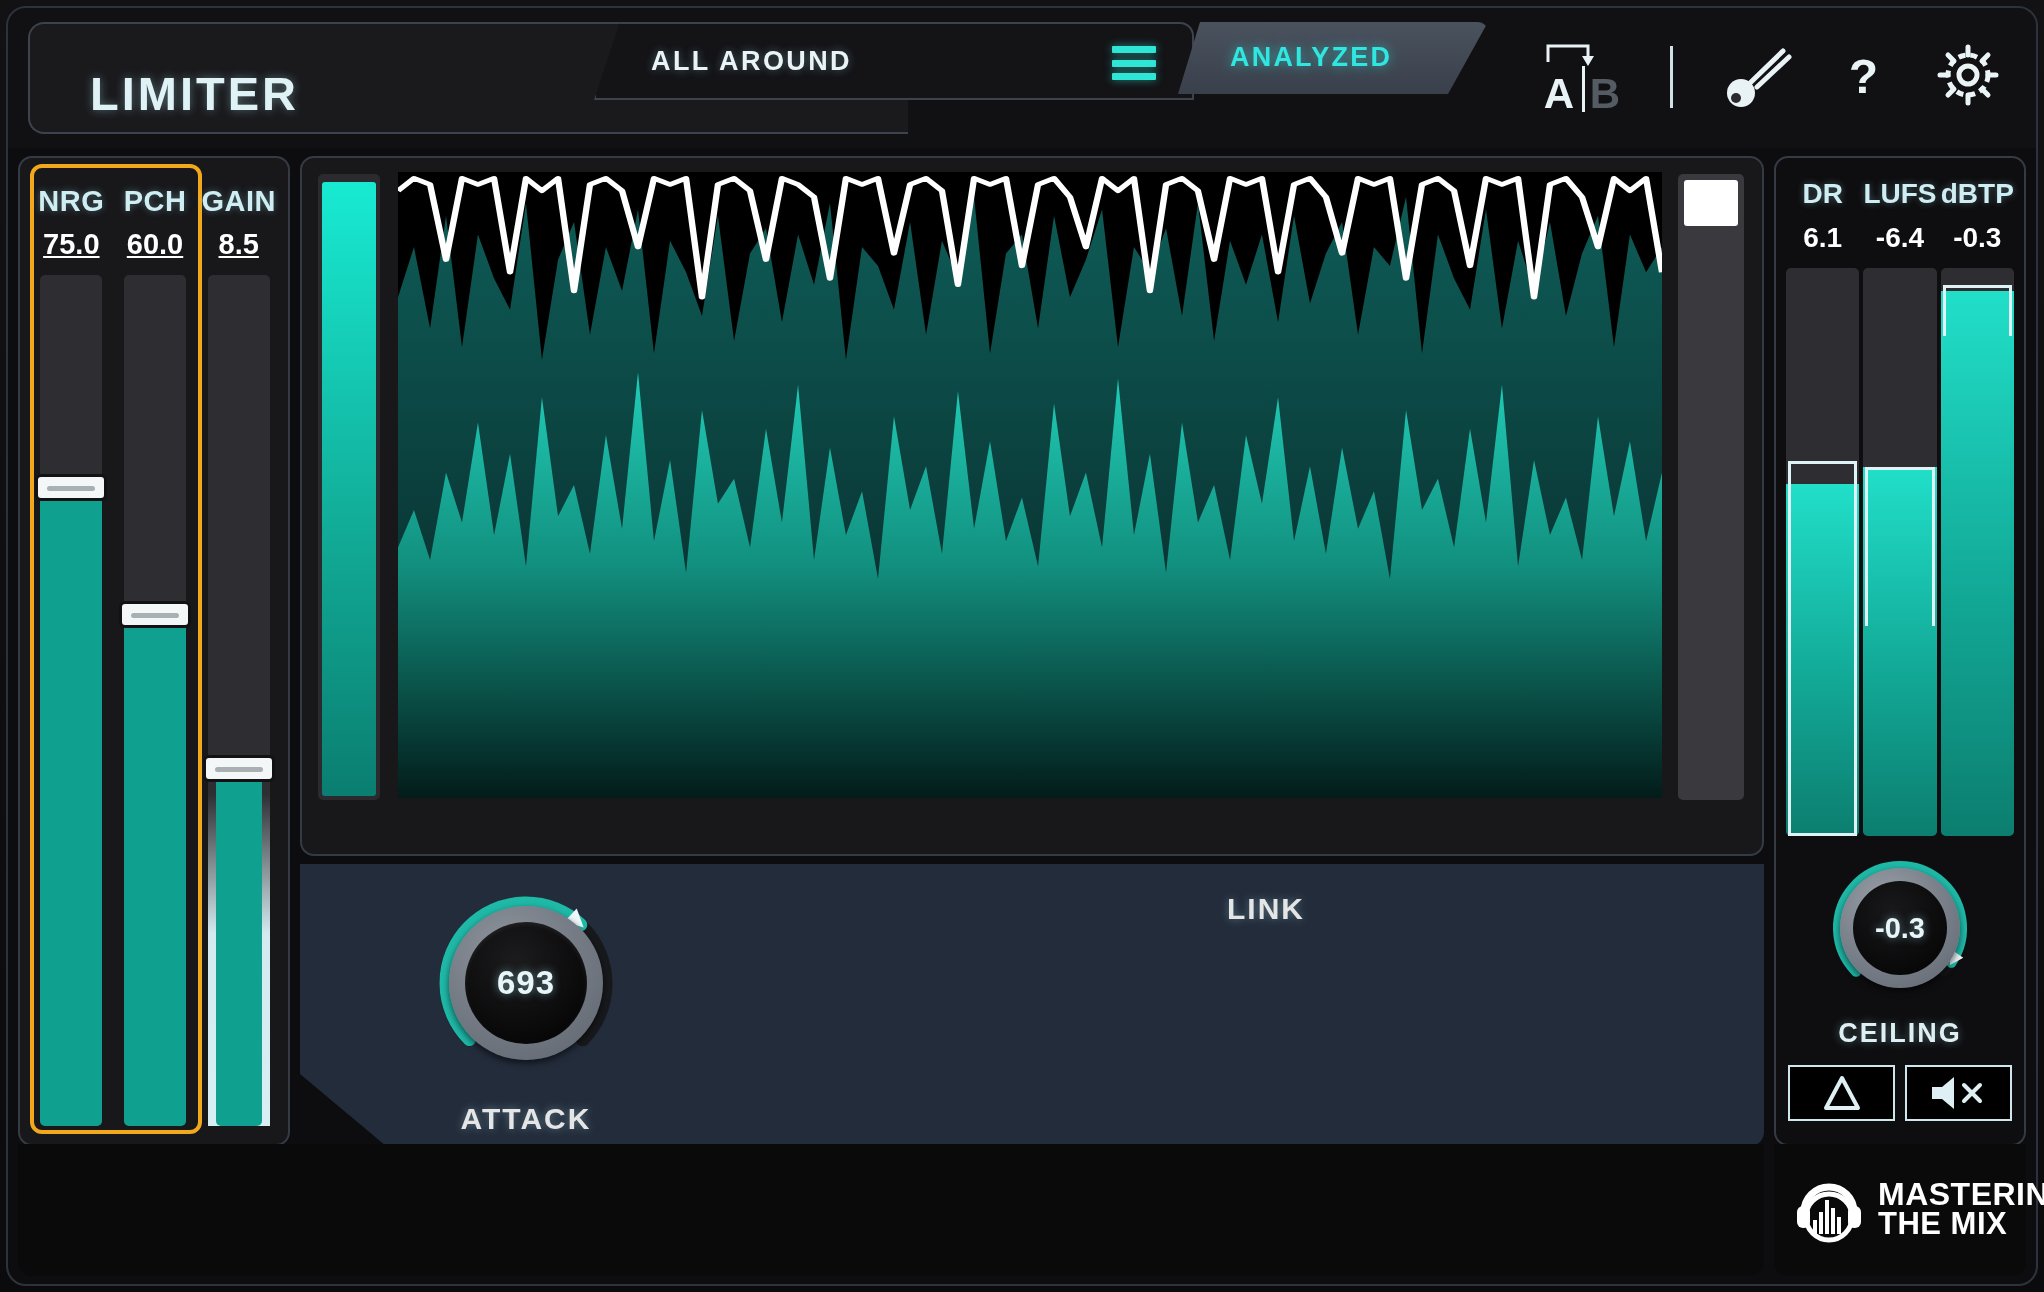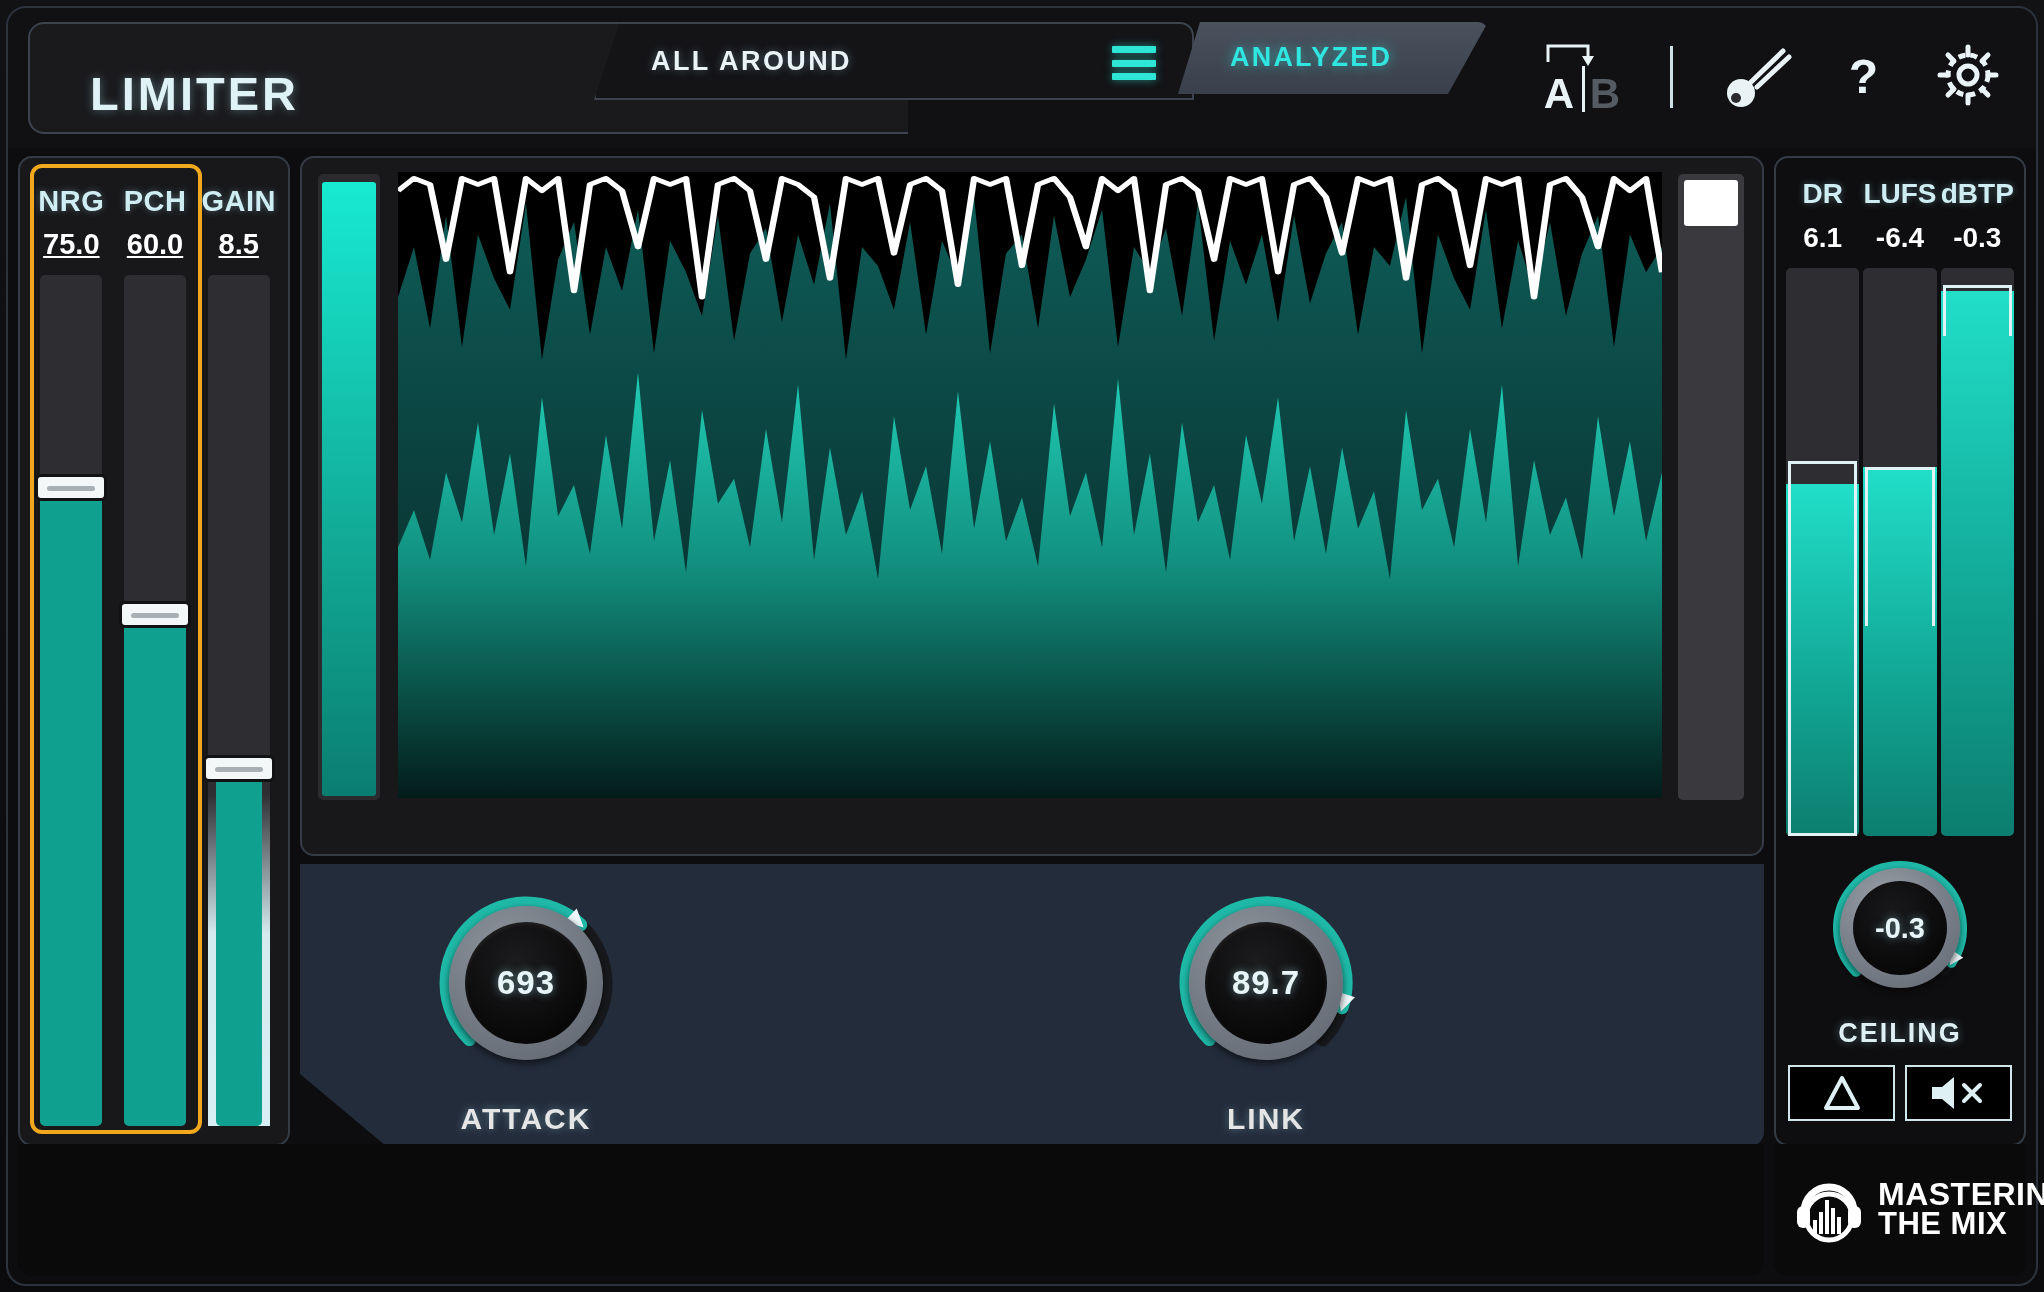--- a/index.html
+++ b/index.html
@@ -383,33 +383,20 @@
             <div class="knob-body"></div>
             <div class="knob-face">
               <span class="knob-val">693</span>
             </div>
           </div>
           <div class="knob-name">ATTACK</div>
         </div>
 
 
         <div class="knob-unit" style="left:836px">
-          <div class="knob">
-            <svg width="210" height="210" viewBox="0 0 210 210">
-              <path d="M 48.2 161.8 A 80 80 0 1 1 161.8 161.8" fill="none" stroke="#17191c" stroke-width="13" stroke-linecap="round"></path>
-              <path id="arc-link" fill="none" stroke="#1fb9a8" stroke-width="13" stroke-linecap="round" d="M 48.43145750507618 161.5685424949238 A 80 80 0 1 1 181.0845213036123 129.72135954999578"></path>
-              <g id="ptr-link" transform="translate(181.0845213036123 129.72135954999578) rotate(108)">
-                  <path d="M -14 -9 L 4 0 L -14 9 Z" fill="#eef7fa"></path>
-                </g>
-            </svg>
-            <div class="knob-body"></div>
-            <div class="knob-face">
-              <span class="knob-val">89.7</span>
-            </div>
-          </div>
           <div class="knob-name">LINK</div>
         </div>
 
       </div>
     </div>
 
     <div class="right-panel">
       <div class="rmeters">
 
         <div class="rcol">

